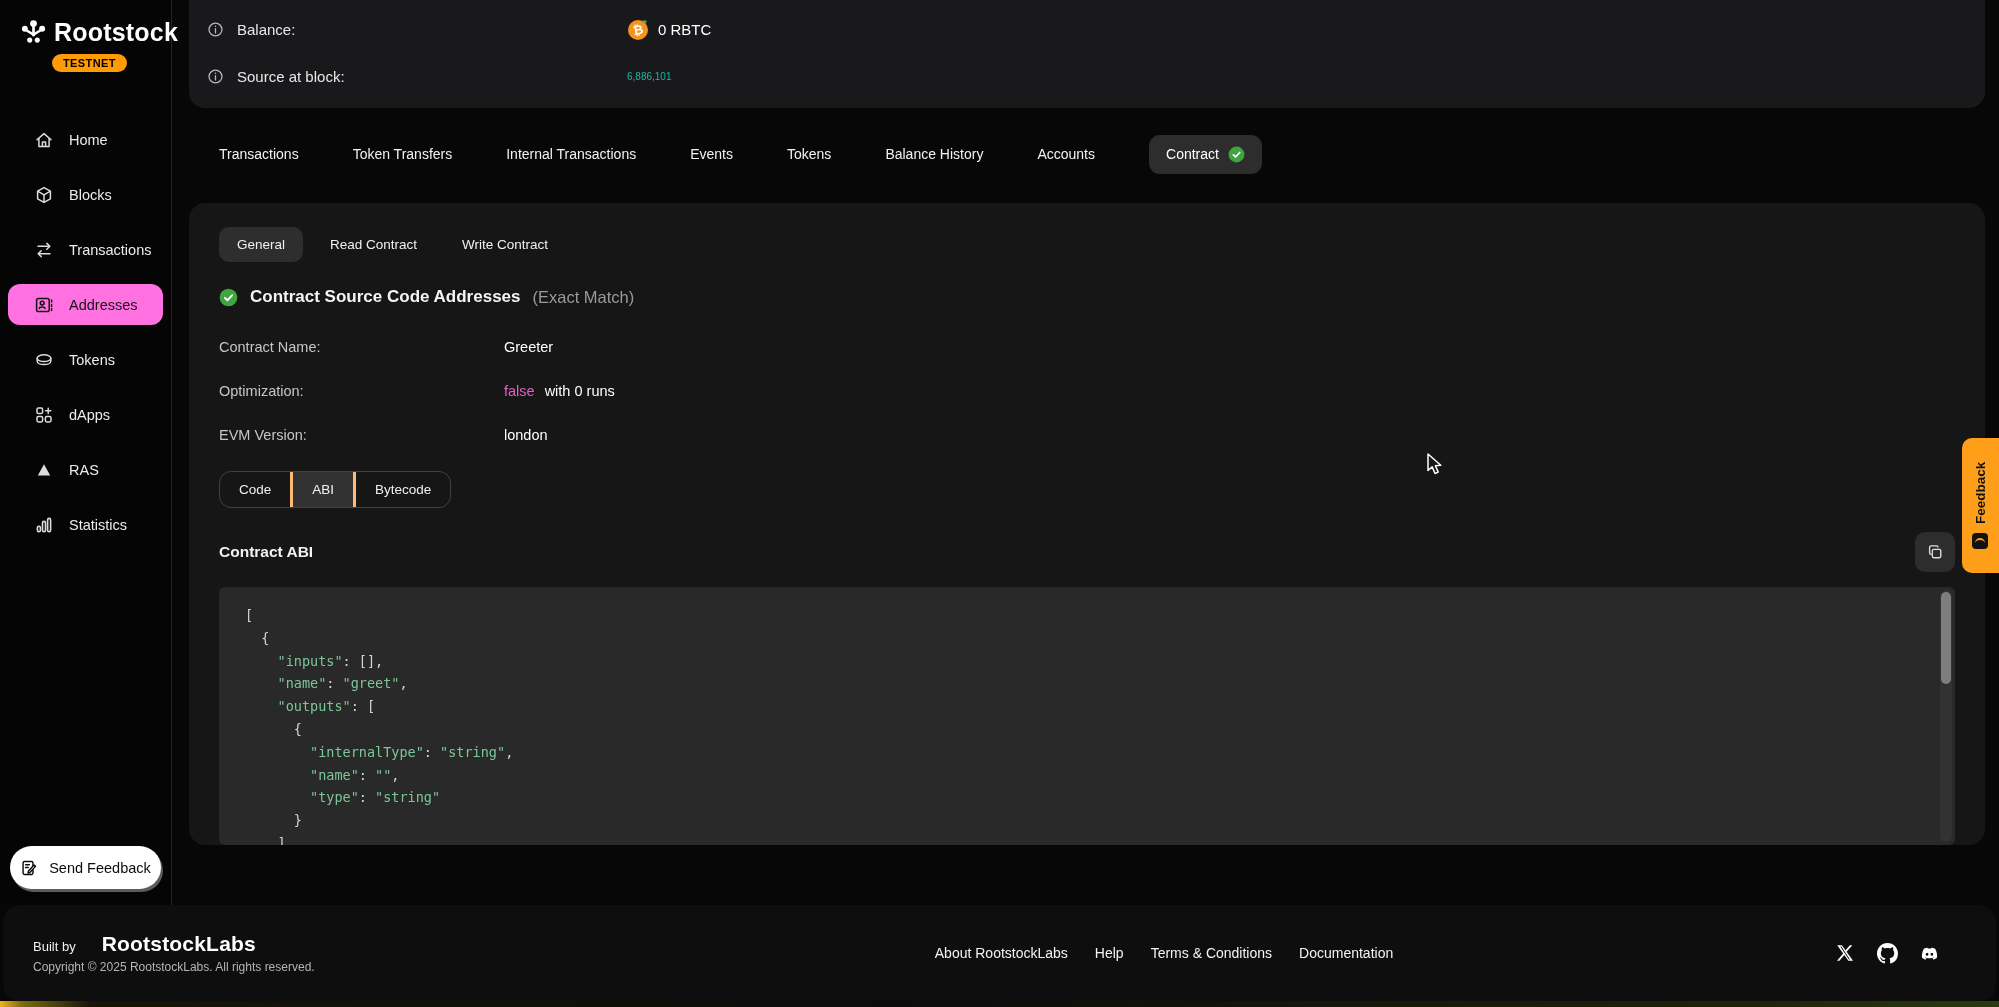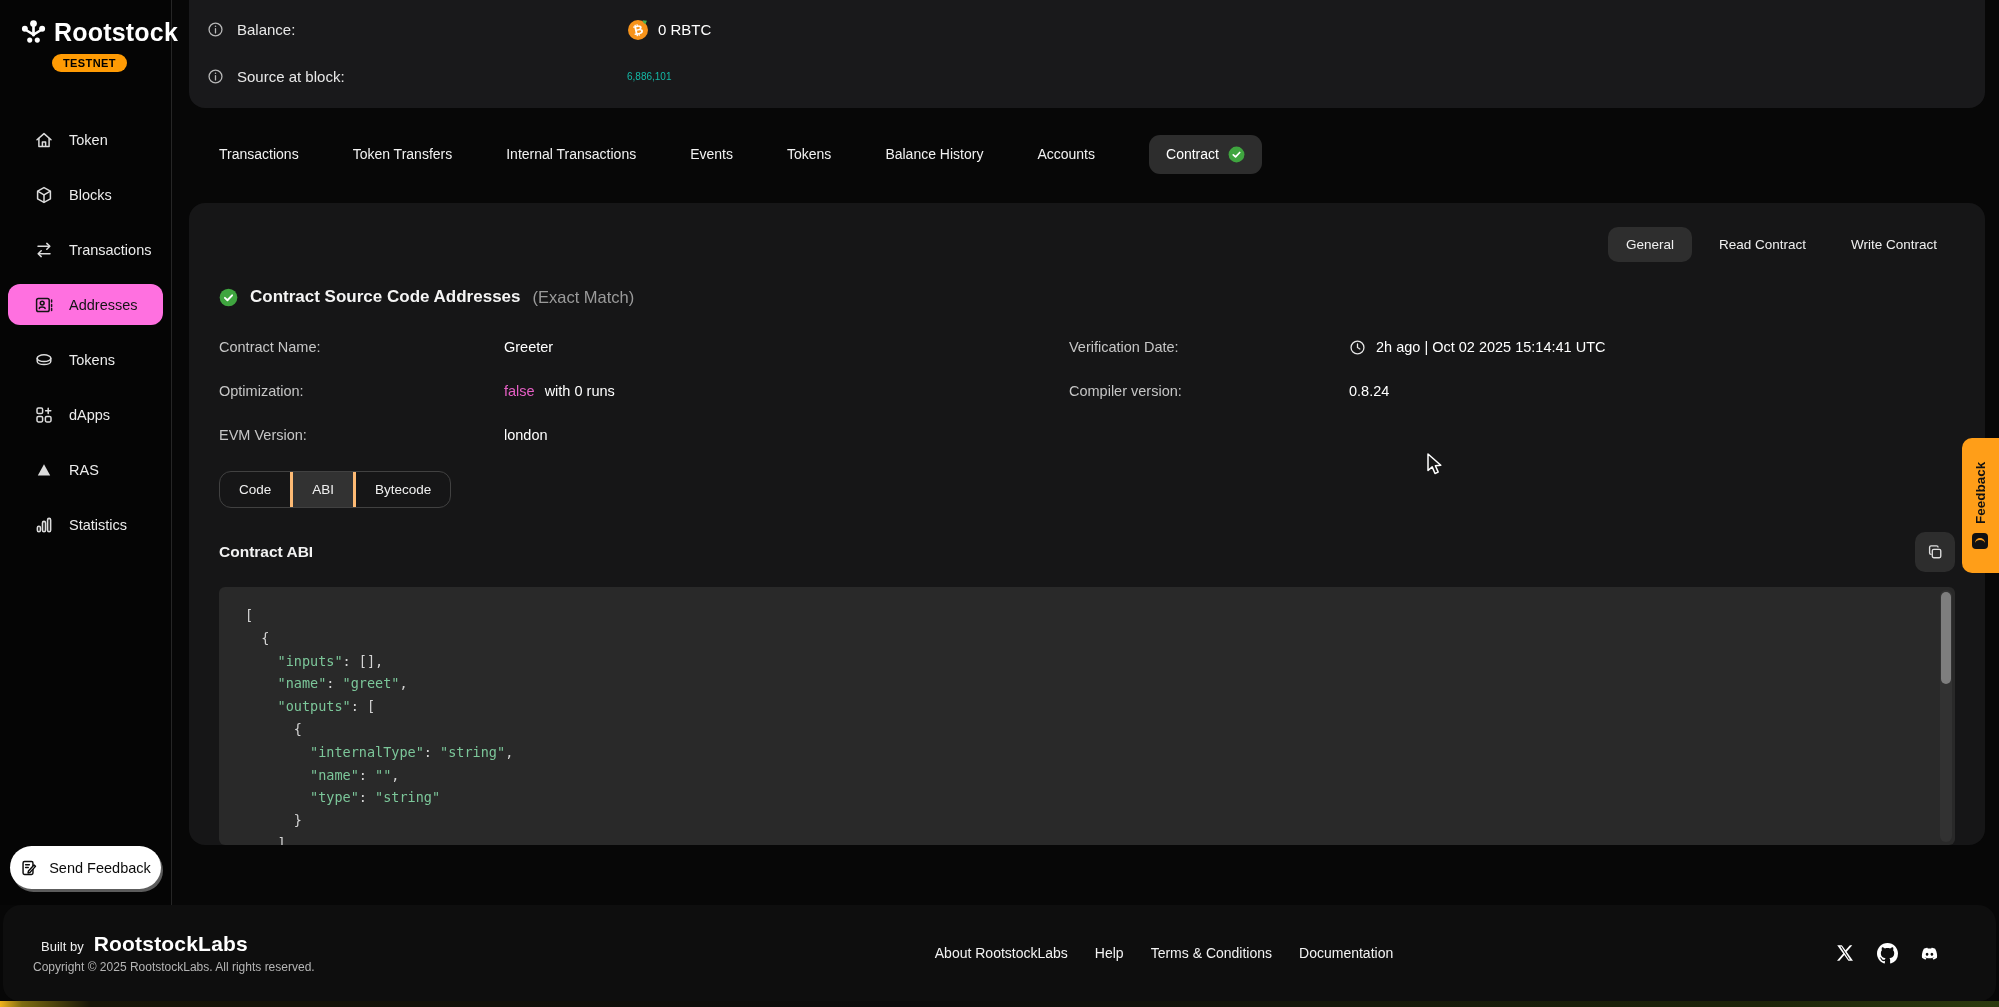--- a/index.html
+++ b/index.html
@@ -37,21 +37,21 @@
   .balance-value { display:flex; align-items:center; gap:9px; font-size:15px; color:#fff; }
   .coin { width:22px; height:22px; position:relative; }
   .block-link { color:#14b8a6; font-size:10px; cursor:pointer; }
 
   .tabs-row { display:flex; align-items:center; gap:54px; margin-top:18px; height:56px; padding-left:30px; }
   .tab { font-size:14px; color:#f2f2f2; cursor:pointer; white-space:nowrap; }
   .tab-contract { display:flex; align-items:center; gap:9px; background:#2d2d2d; padding:11px 17px;
     border-radius:11px; cursor:pointer; font-size:14px; }
 
   .main-panel { margin-top:21px; background:#161617; border-radius:16px; height:642px; padding:24px 30px; position:relative; }
-  .subtabs { display:flex; align-items:center; gap:9px;justify-content:flex-end; }
+  .subtabs { display:flex; align-items:center; gap:9px; }
   .subtab { font-size:13.5px; color:#f0f0f0; padding:10px 18px; border-radius:10px; cursor:pointer; }
   .subtab.active { background:#2e2e2e; }
 
   .verified-row { margin-top:25px; display:flex; align-items:center; gap:12px; }
   .verified-title { font-size:17px; font-weight:700; color:#f4f4f4; }
   .verified-suffix { font-size:16.5px; color:#9a9a9a; font-weight:400; }
 
   .details { display:flex; margin-top:18px; }
   .det-col-left { width:850px; }
   .det-col-right { flex:1; }
@@ -86,21 +86,21 @@
   .feedback-inner { writing-mode:vertical-rl; transform:rotate(180deg); width:100%; height:100%;
     display:flex; align-items:center; justify-content:center; gap:9px; color:#121212; font-weight:700; font-size:13.5px; }
   .fb-icon { width:16px; height:16px; background:#121212; border-radius:4px; position:relative; flex-shrink:0; }
   .fb-icon::after { content:""; position:absolute; left:3px; top:4px; width:10px; height:5px;
     border-bottom:2px solid #ff9e18; border-radius:0 0 5px 5px; }
 
   
   .footer { height:96px; background:#0e0e0e; border-radius:18px 18px 16px 16px; margin:0 3px;
     display:flex; align-items:center; padding:0 30px; position:relative; }
   .footer-left { display:flex; flex-direction:column; gap:4px; width:460px; }
-  .builtby-row { display:flex; align-items:baseline; gap:10px;margin-left:8px; }
+  .builtby-row { display:flex; align-items:baseline; gap:26px; }
   .builtby-label { font-size:13px; color:#efefef; }
   .company { font-size:21px; font-weight:700; color:#fff; letter-spacing:.2px; }
   .copyright { font-size:12px; color:#b5b5b5; }
   .footer-links { display:flex; gap:27px; margin:0 auto; }
   .footer-link { font-size:14px; color:#f3f3f3; cursor:pointer; white-space:nowrap; }
   .footer-social { display:flex; gap:21px; align-items:center; margin-right:26px; }
   .social-icon { width:21px; height:21px; color:#fff; cursor:pointer; display:flex; }
   .bottom-strip { height:6px; background:linear-gradient(90deg,#f0b31c 0px,#7d6c10 22px,#171507 90px,#0b0b0b 45%,#1d2309 88%,#2c3a0e 100%); }
 
   
@@ -132,21 +132,21 @@
 
     <nav class="nav">
       <div class="nav-item">
         <span class="nav-icon">
           <svg width="20" height="20" viewBox="0 0 20 20" fill="none" stroke="currentColor" stroke-width="1.5" stroke-linecap="round" stroke-linejoin="round">
             <path d="M3 9.8 L10 3.6 L17 9.8"></path>
               <path d="M4.9 8.4 V16.4 H15.1 V8.4"></path>
               <path d="M8.4 16.2 V12 H11.6 V16.2"></path>
           </svg>
         </span>
-        <span class="nav-label">Token</span>
+        <span class="nav-label">Home</span>
       </div>
       <div class="nav-item">
         <span class="nav-icon">
           <svg width="20" height="20" viewBox="0 0 20 20" fill="none" stroke="currentColor" stroke-width="1.5" stroke-linejoin="round">
             <path d="M10 2.6 L16.4 6.2 V13.8 L10 17.4 L3.6 13.8 V6.2 Z"></path>
               <path d="M3.6 6.2 L10 9.8 L16.4 6.2"></path>
               <path d="M10 9.8 V17.4"></path>
           </svg>
         </span>
         <span class="nav-label">Blocks</span>
@@ -311,38 +311,20 @@
           <div class="det-row">
             <span class="det-label">Optimization:</span>
             <span class="det-value">
                 <span class="accent-pink">false</span>
                 <span> with 0 runs</span>
               </span>
           </div>
           <div class="det-row">
             <span class="det-label">EVM Version:</span>
             <span class="det-value">london</span>
-          </div>
-        </div>
-        <div class="det-col-right">
-          <div class="det-row">
-            <span class="det-label">Verification Date:</span>
-            <span class="det-value">
-              <span class="clock-icon">
-                <svg width="17" height="17" viewBox="0 0 20 20" fill="none" stroke="currentColor" stroke-width="1.5" stroke-linecap="round">
-                  <circle cx="10" cy="10" r="7.6"></circle>
-                    <path d="M10 5.8 V10 L12.8 11.8"></path>
-                </svg>
-              </span>
-              <span>2h ago | Oct 02 2025 15:14:41 UTC</span>
-            </span>
-          </div>
-          <div class="det-row">
-            <span class="det-label">Compiler version:</span>
-            <span class="det-value">0.8.24</span>
           </div>
         </div>
       </div>
 
       <div class="toggle-group">
         <span class="toggle-seg">Code</span>
         <span class="toggle-seg active">ABI</span>
         <span class="toggle-seg">Bytecode</span>
       </div>
 

